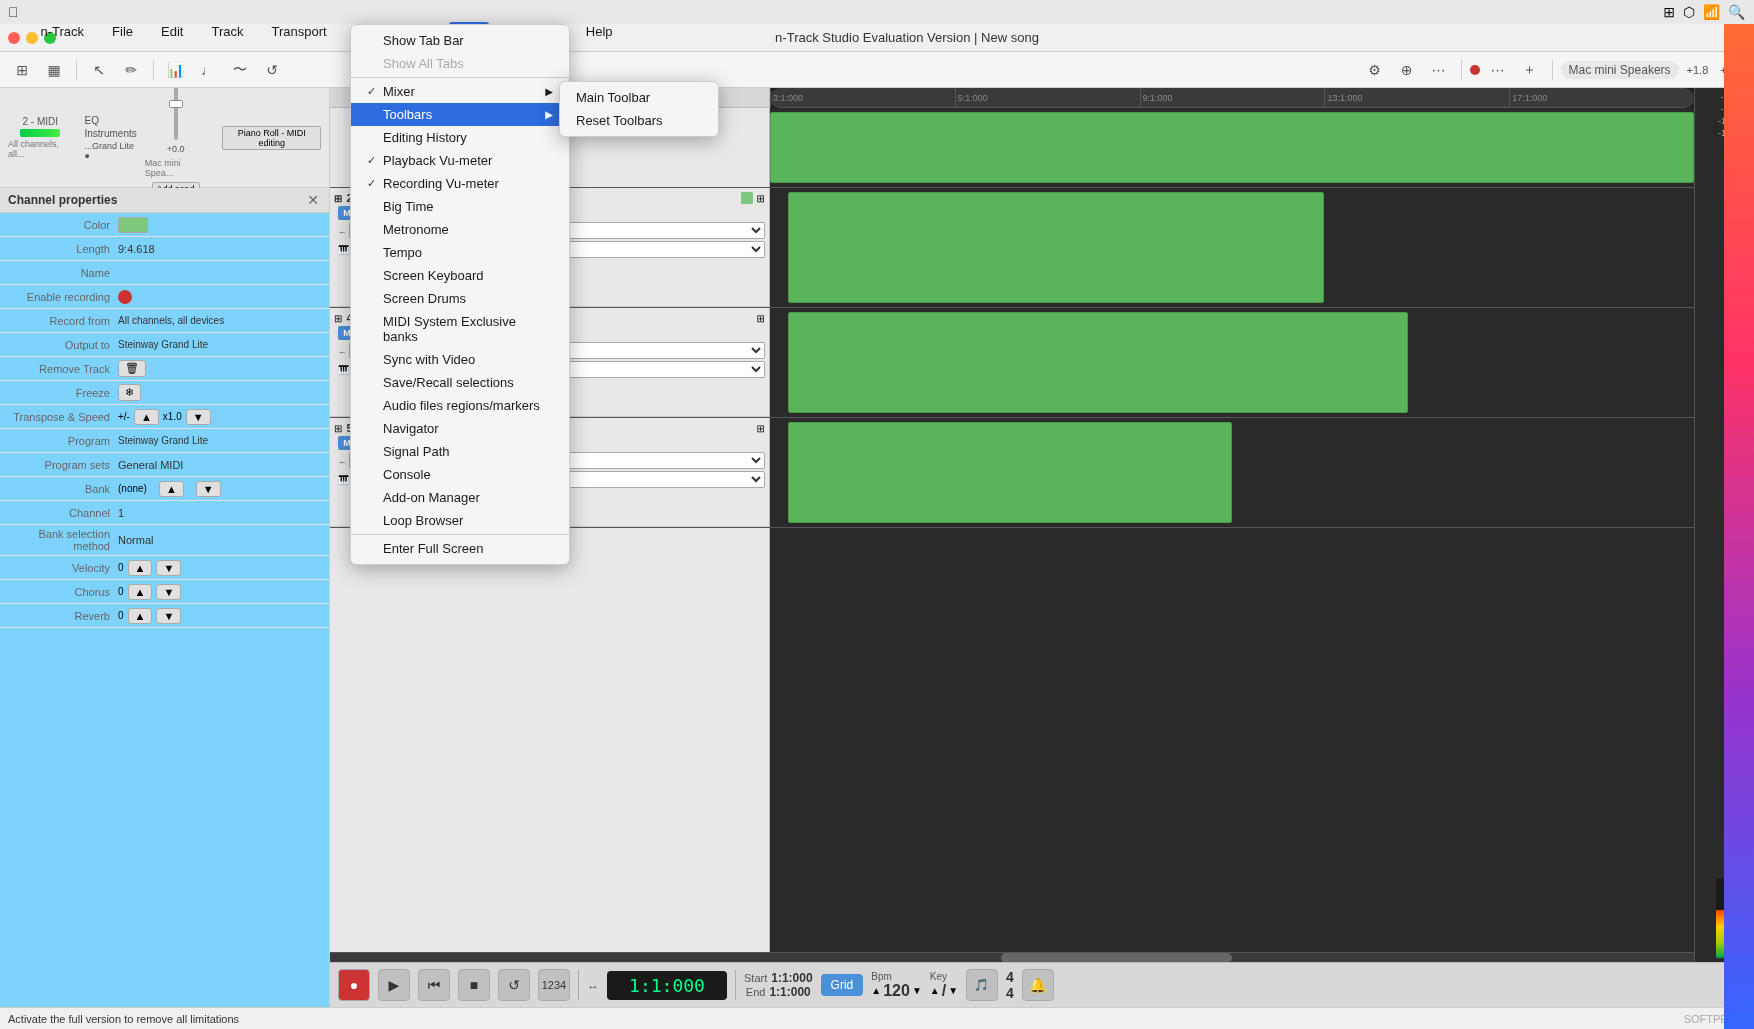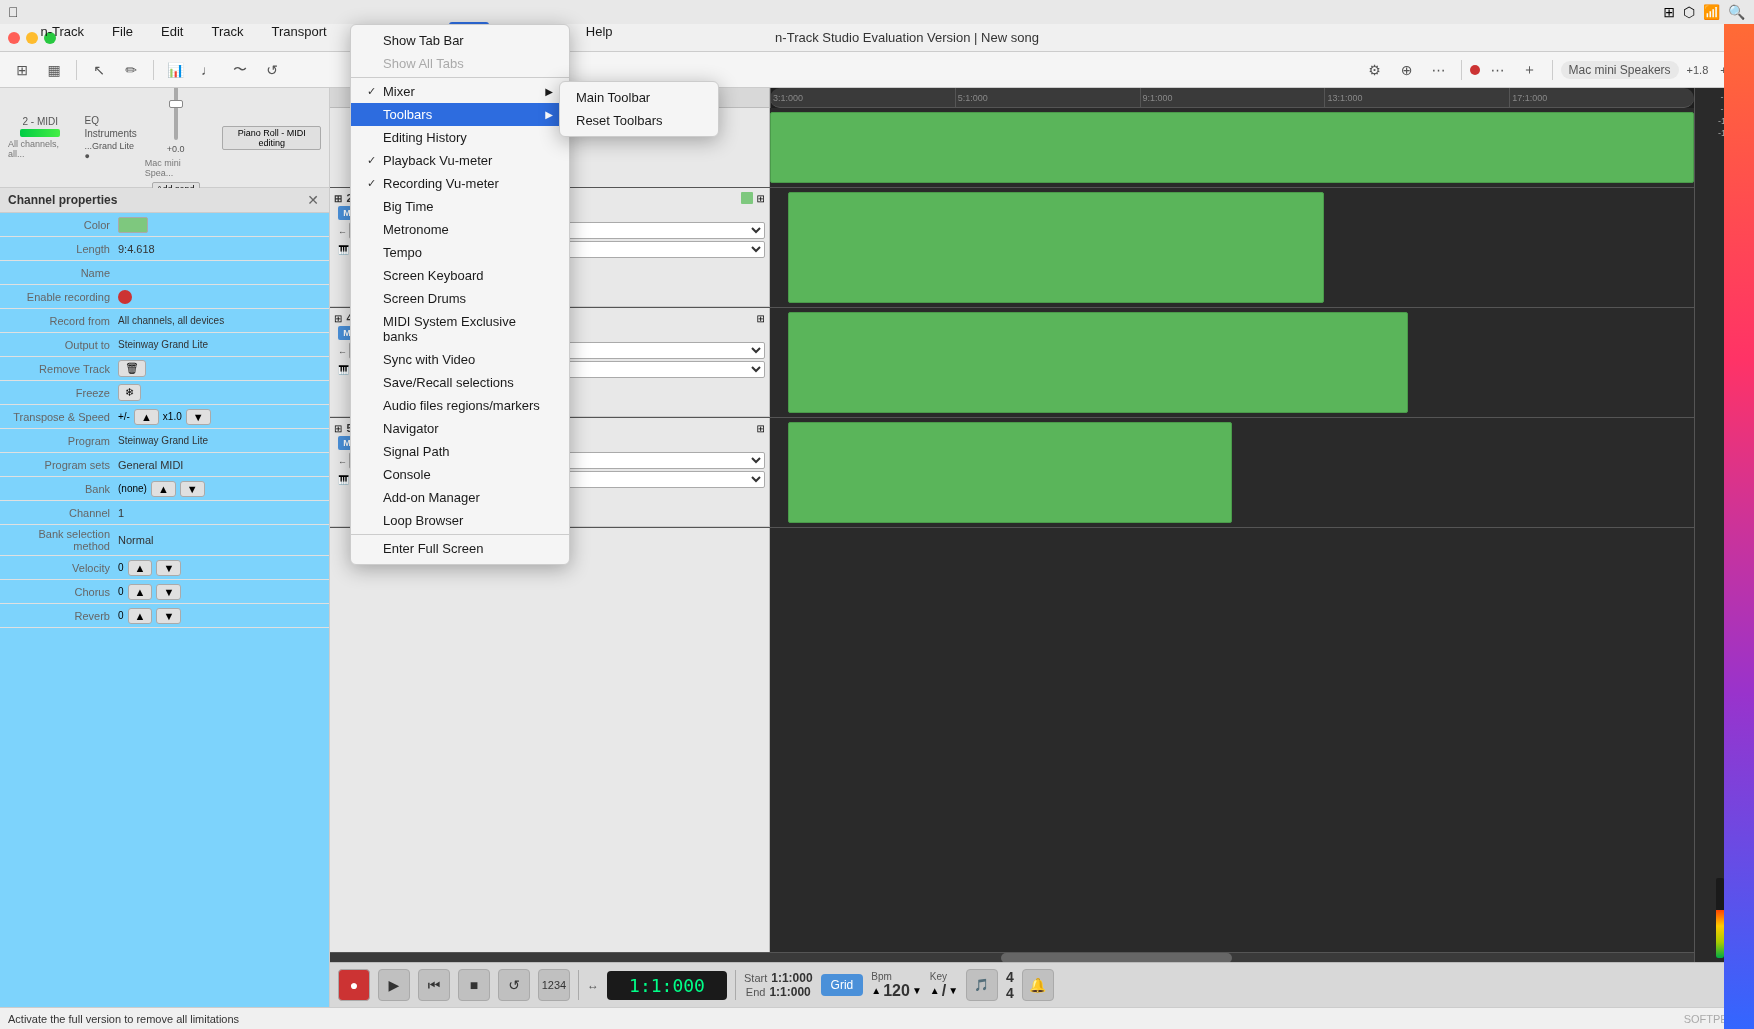--- a/index.html
+++ b/index.html
@@ -636,21 +636,21 @@
           <span class="prop-value" style="font-size:10px;">Steinway Grand Lite</span>
         </div>
 
         <div class="prop-row">
           <span class="prop-label">Program sets</span>
           <span class="prop-value">General MIDI</span>
         </div>
 
         <div class="prop-row">
           <span class="prop-label">Bank</span>
-          <div style="display:flex;align-items:center;gap:4px;">
+          <div style="display:flex;align-items:center;gap:12px;">
             <span style="font-size:10px;">(none)</span>
             <button class="prop-btn">▲</button>
             <button class="prop-btn">▼</button>
           </div>
         </div>
 
         <div class="prop-row">
           <span class="prop-label">Channel</span>
           <span class="prop-value">1</span>
         </div>

